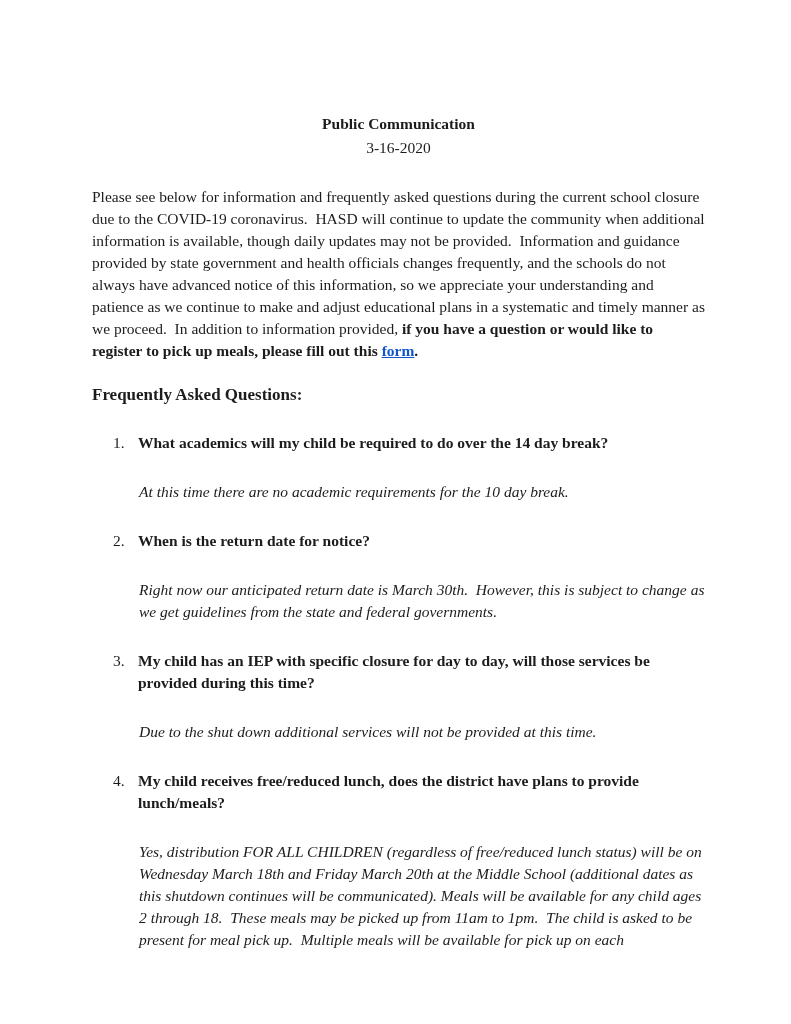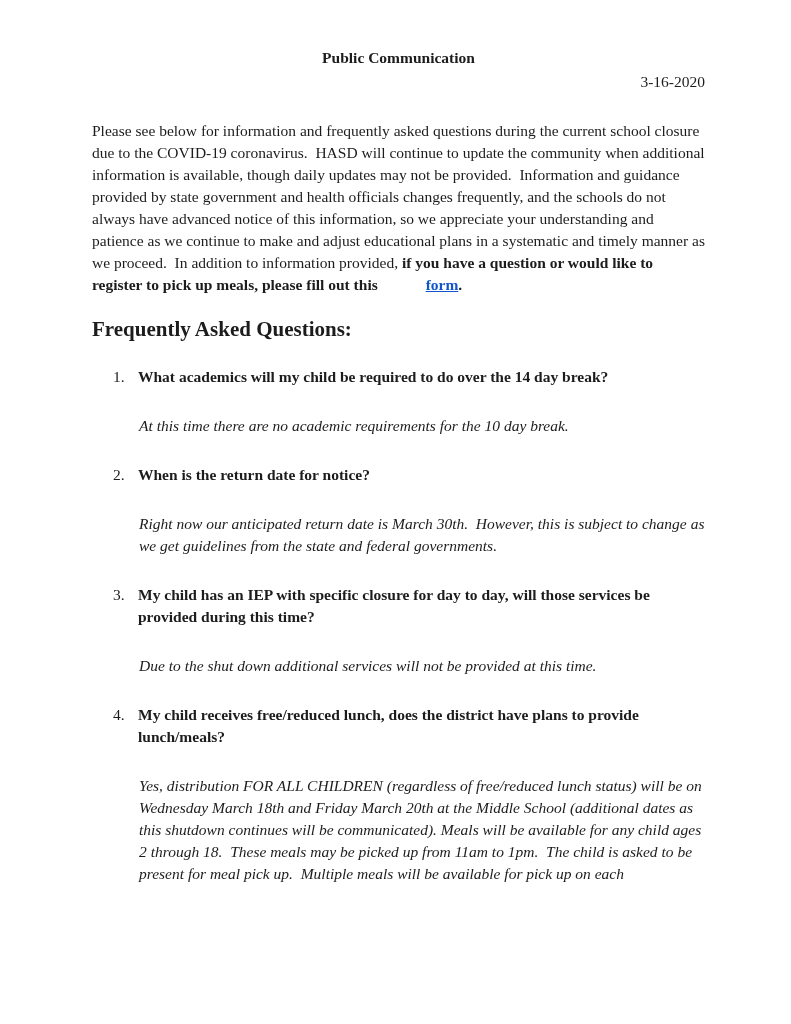--- a/index.html
+++ b/index.html
@@ -11,50 +11,49 @@
     width: 791px;
     height: 1024px;
     overflow: hidden;
     font-family: "Liberation Serif", "DejaVu Serif", serif;
     color: #1c1c1c;
   }
   .page {
     box-sizing: border-box;
     width: 791px;
     height: 1024px;
-    padding: 46px 86px 40px 92px;
+    padding: 112px 86px 40px 92px;
     font-size: 15.5px;
     line-height: 22px;
   }
   .doc-title {
     margin: 0;
     font-size: 15.5px;
     line-height: 24px;
     font-weight: bold;
     text-align: center;
   }
   .doc-date {
-    text-align: right;
+    text-align: center;
     line-height: 24px;
     margin: 0 0 26px 0;
   }
   .para {
     margin: 0 0 22px 0;
     white-space: pre-wrap;
   }
   .b { font-weight: bold; }
   .link {
     font-weight: bold;
     text-decoration: underline;
     cursor: pointer;
-    margin-left: 44px;
   }
   .section-heading {
     margin: 22px 0 24px 0;
-    font-size: 21px;
+    font-size: 17px;
     font-weight: bold;
     line-height: 22px;
   }
   .faq-list {
     margin: 0;
     padding: 0;
   }
   .faq-item { margin: 0; }
   .q-row {
     display: flex;

